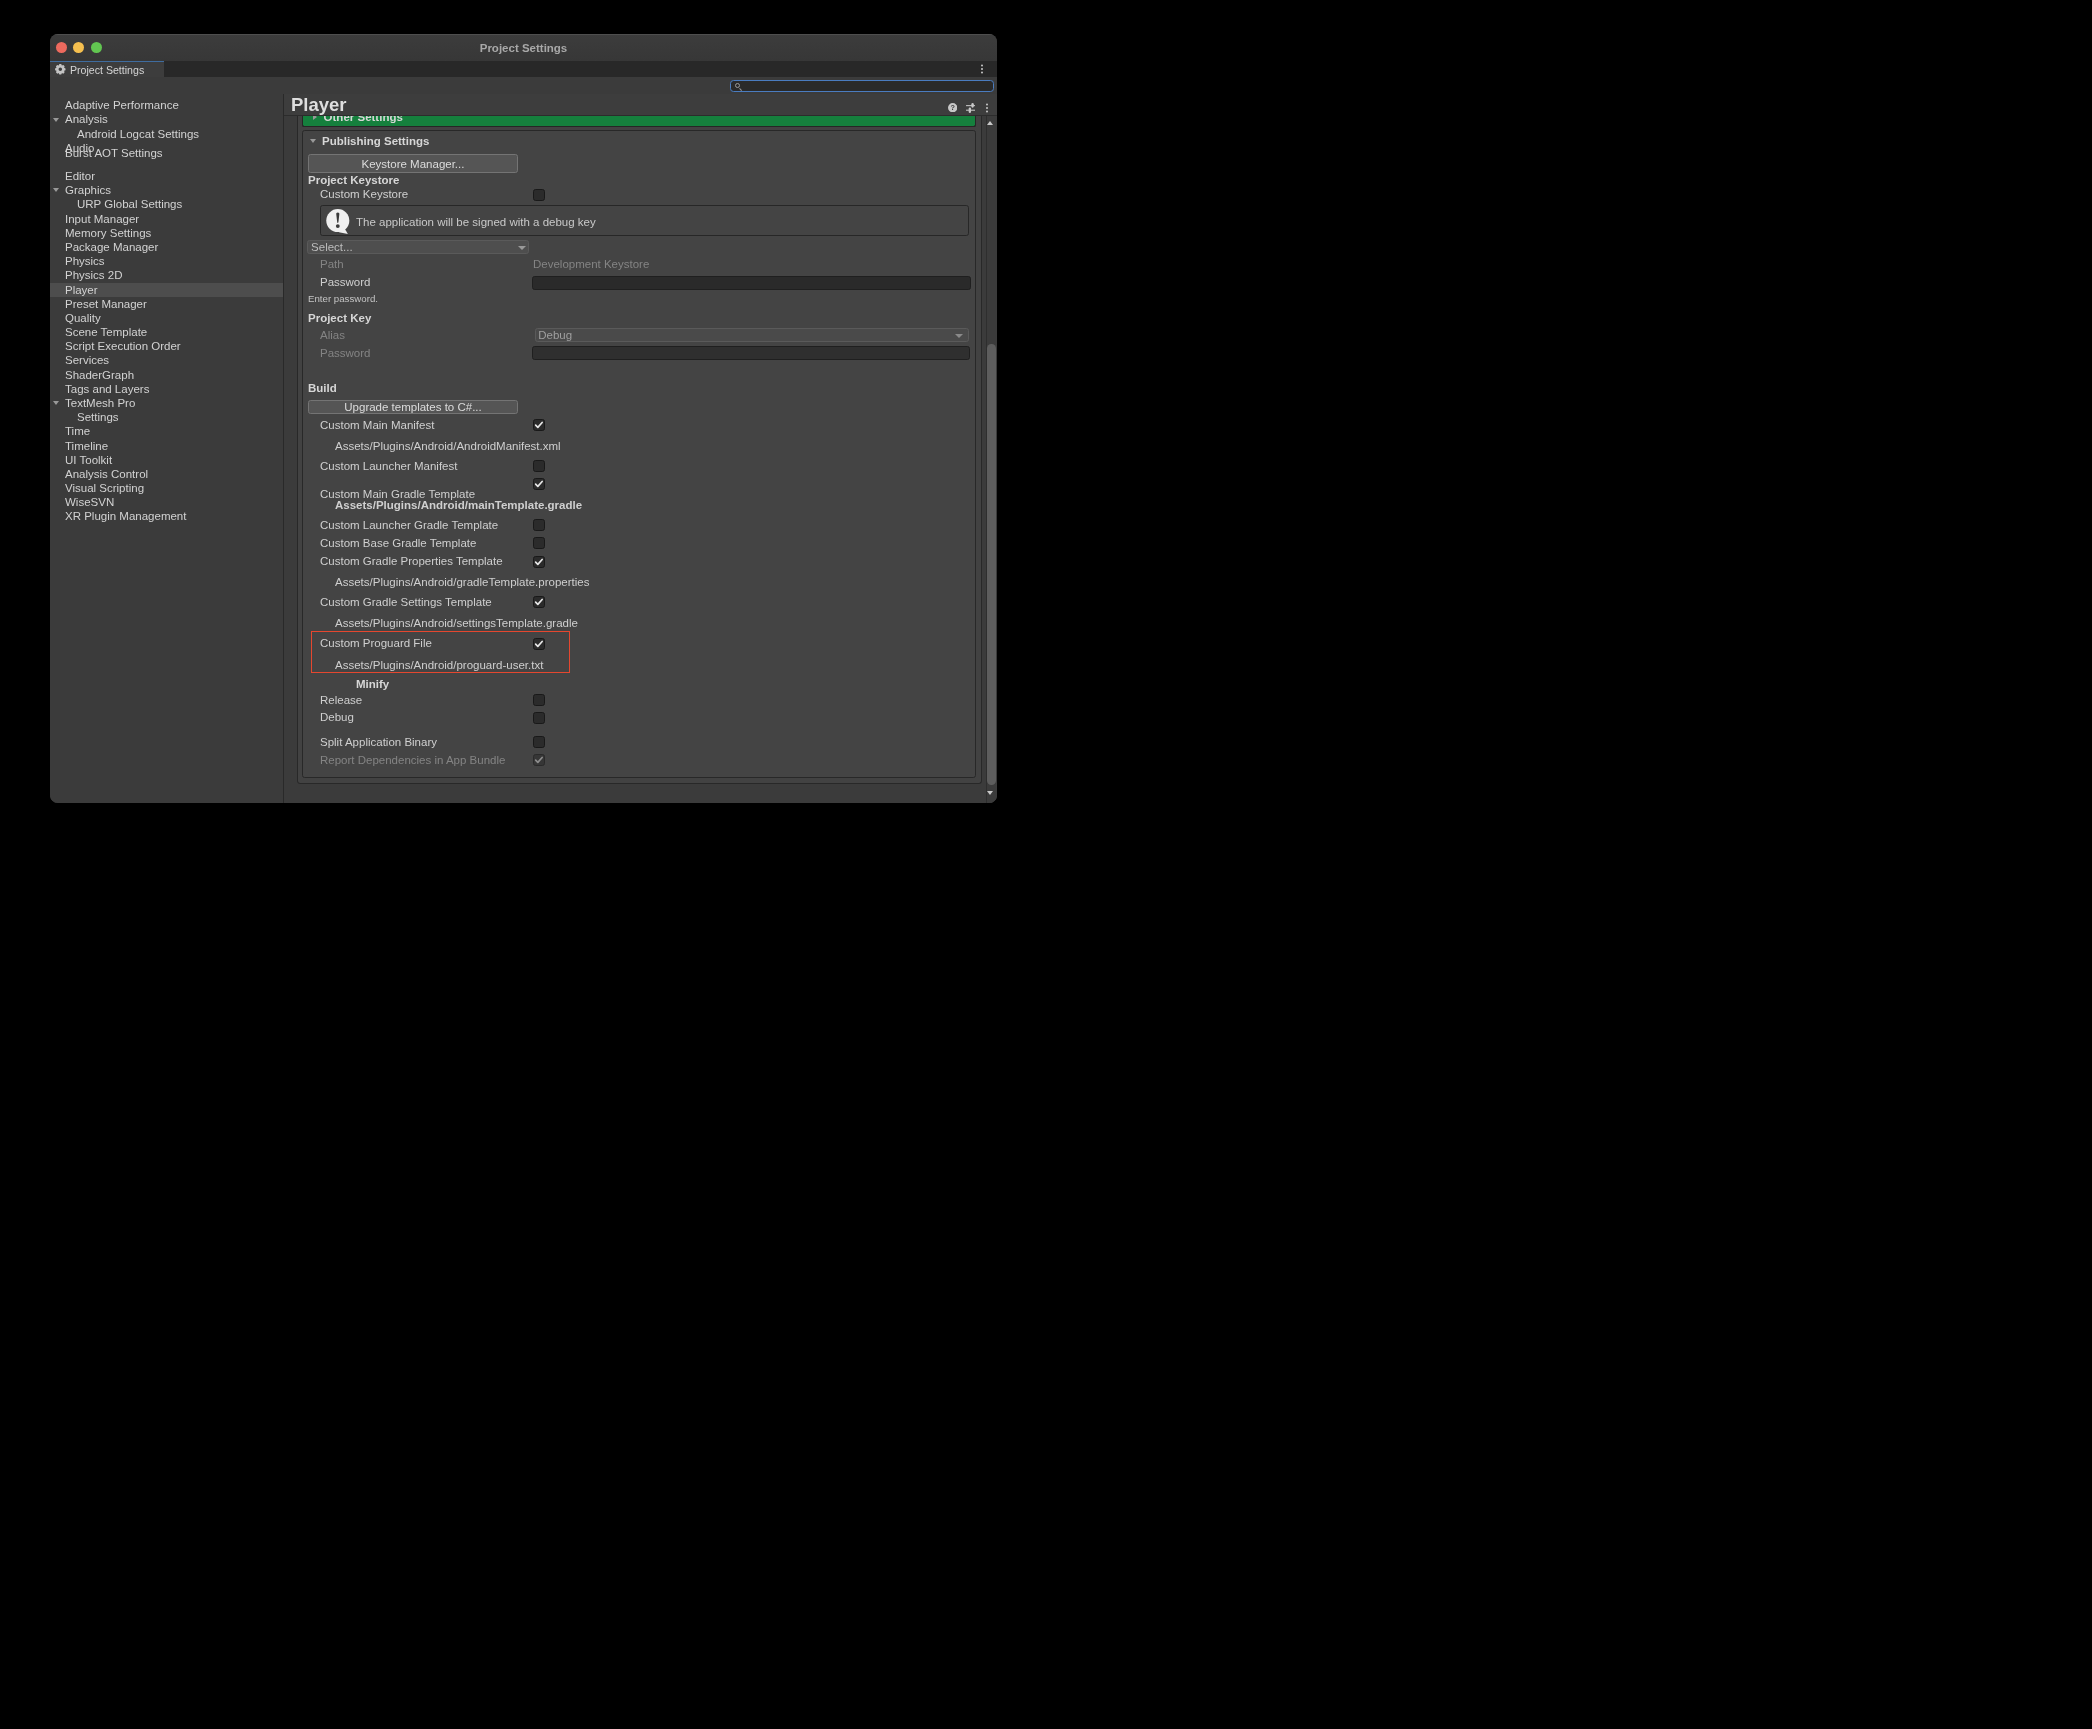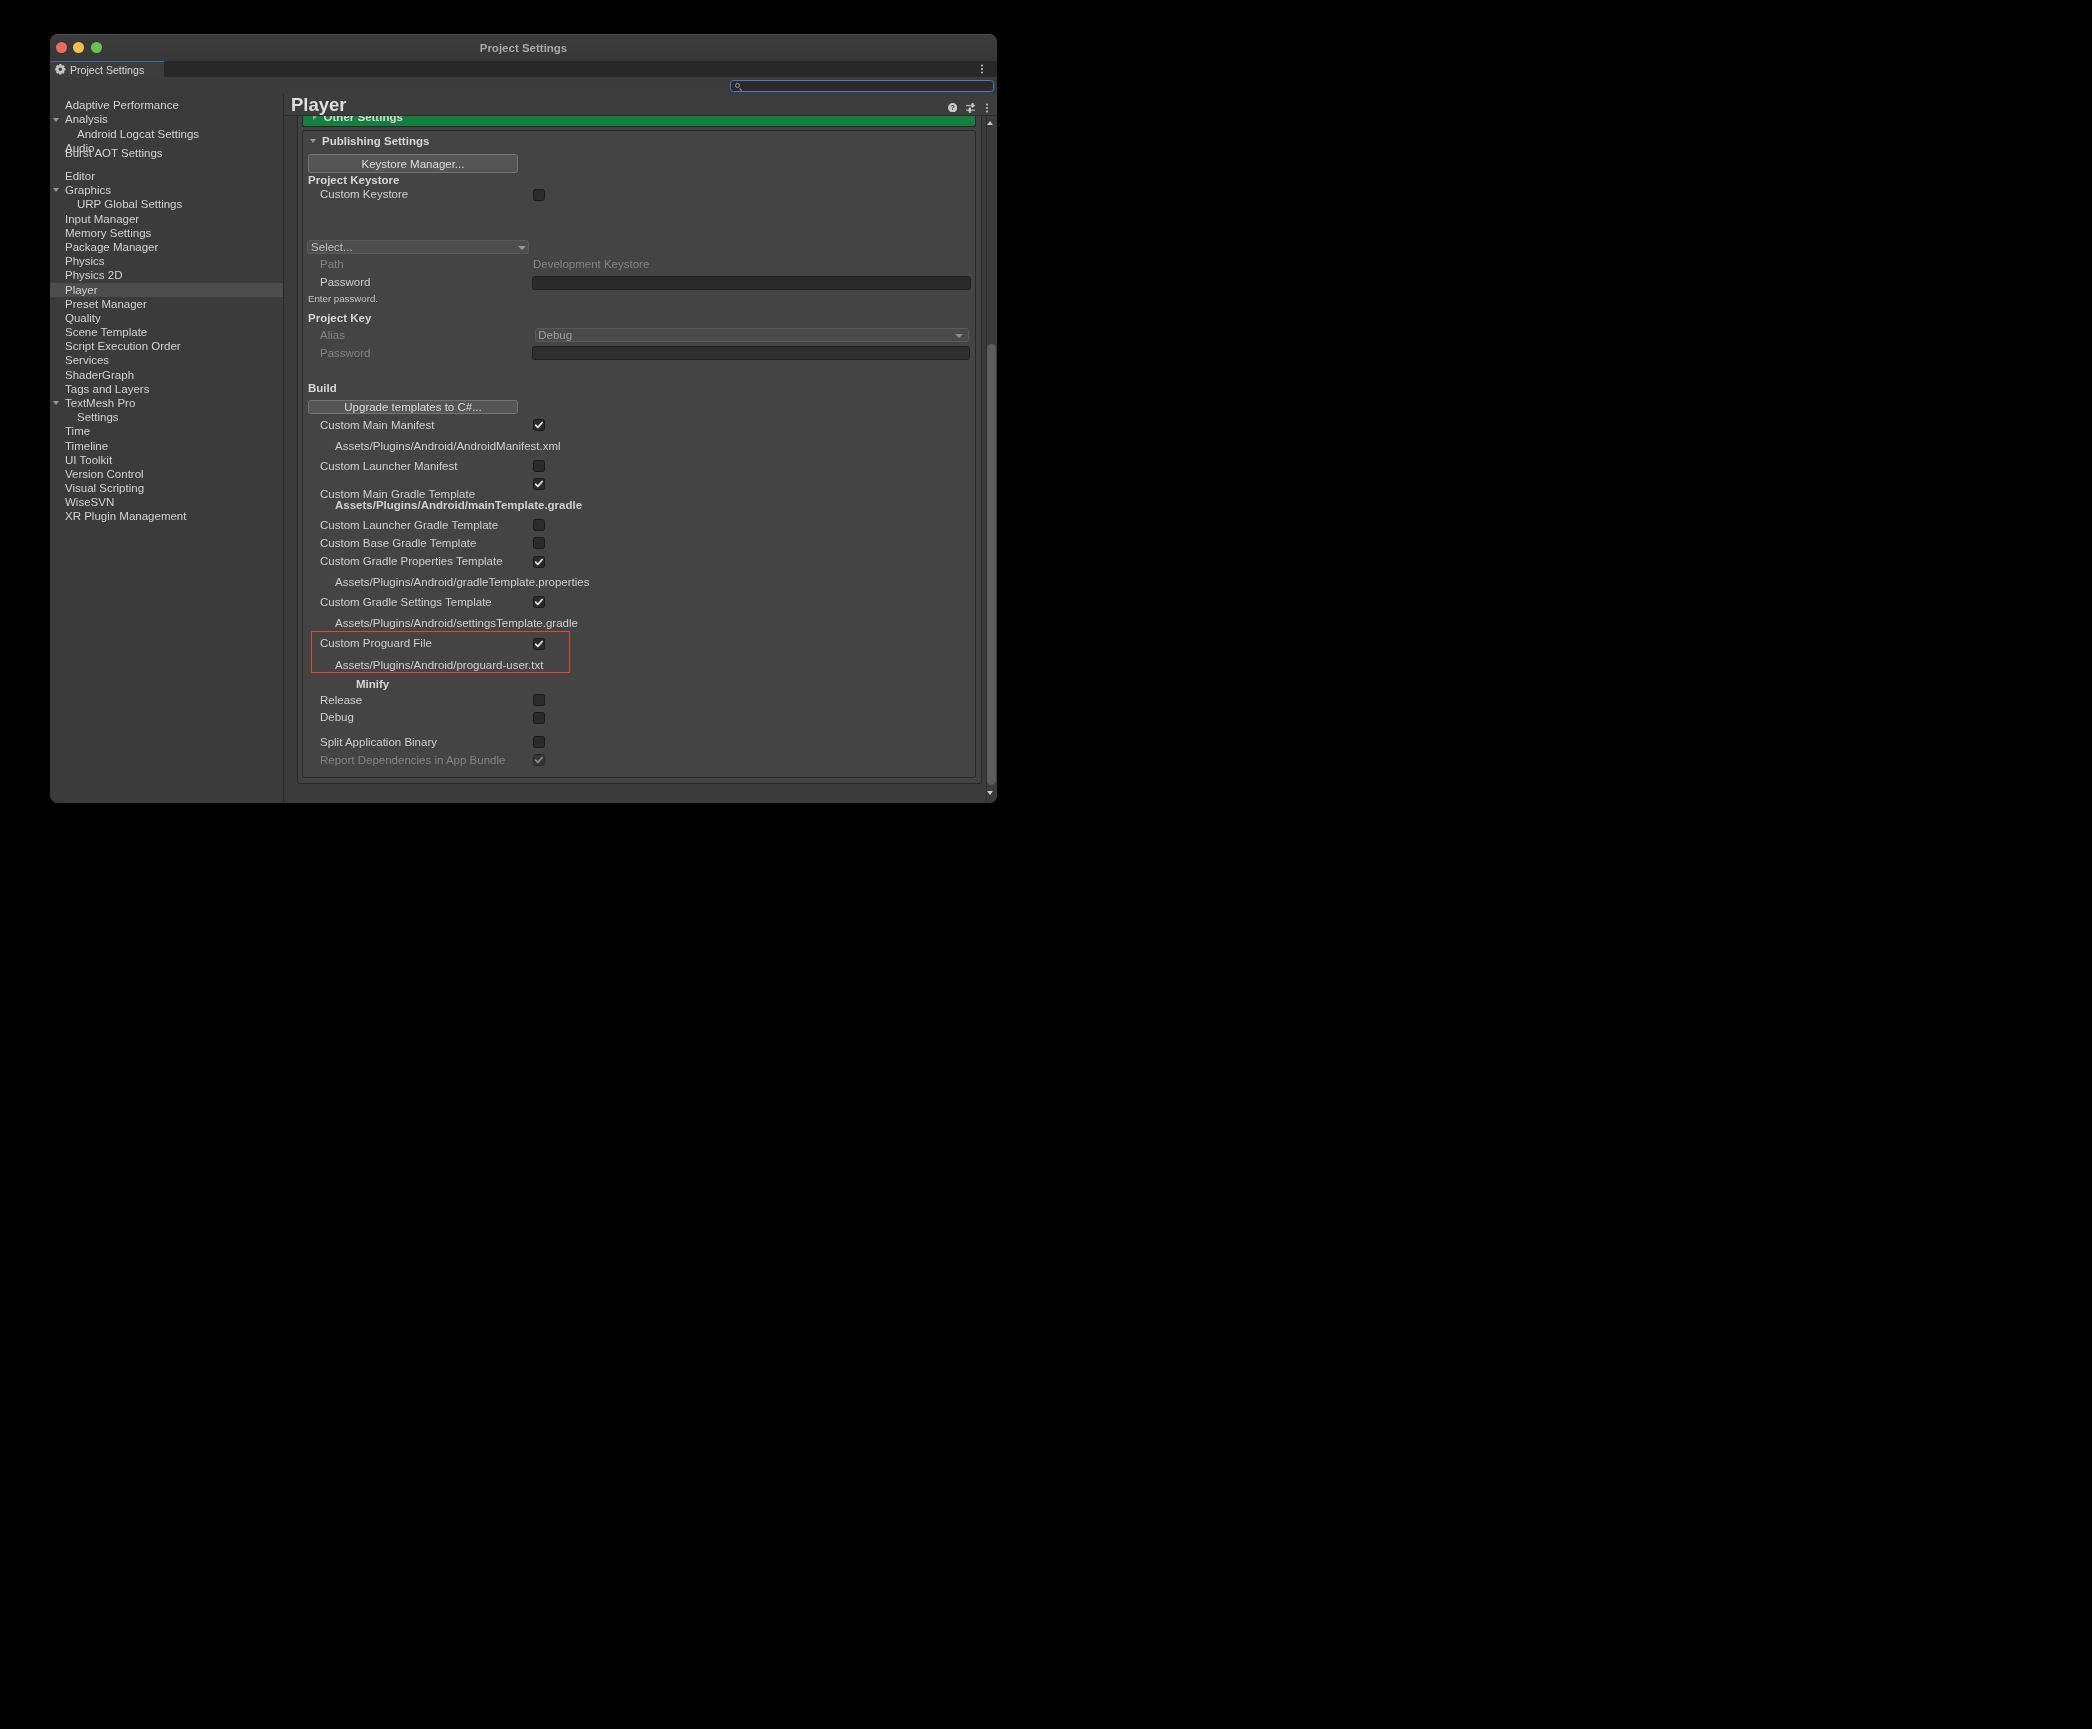--- a/index.html
+++ b/index.html
@@ -93,40 +93,49 @@
 <div class="srow" style="left:15px;top:245px;">Script Execution Order</div>
 <div class="srow" style="left:15px;top:259px;">Services</div>
 <div class="srow" style="left:15px;top:274px;">ShaderGraph</div>
 <div class="srow" style="left:15px;top:288px;">Tags and Layers</div>
 <div class="tri-d" style="left:3.4px;top:307px;"></div>
 <div class="srow" style="left:15px;top:302px;">TextMesh Pro</div>
 <div class="srow" style="left:27px;top:316px;">Settings</div>
 <div class="srow" style="left:15px;top:330px;">Time</div>
 <div class="srow" style="left:15px;top:345px;">Timeline</div>
 <div class="srow" style="left:15px;top:359px;">UI Toolkit</div>
-<div class="srow" style="left:15px;top:373px;">Version Control</div>
+<div class="srow" style="left:15px;top:373px;">Analysis Control</div>
 <div class="srow" style="left:15px;top:387px;">Visual Scripting</div>
 <div class="srow" style="left:15px;top:401px;">WiseSVN</div>
 <div class="srow" style="left:15px;top:415px;">XR Plugin Management</div>
 </div>
   <div id="divider"></div>
 
   <div id="main">
     <div id="outer"></div>
     <div id="obar">
       <div class="tri-r" style="left:10px;top:-2px;"></div>
       <div class="row b" style="left:21px;top:-5.6px;">Other Settings</div>
     </div>
     <div id="pbox"></div>
 <div class="tri-d" style="left:26px;top:45px;"></div>
 <div class="row b" style="left:38px;top:40px;">Publishing Settings</div>
 <div class="btn" style="left:24px;top:60px;width:210px;height:19px;line-height:18px;">Keystore Manager...</div>
 <div class="row b" style="left:24px;top:79px;">Project Keystore</div>
 <div class="row" style="left:36px;top:93px;">Custom Keystore</div>
 <div class="cb" style="left:249px;top:95px;"></div>
+<div class="abs" style="left:36px;top:111px;width:649px;height:31px;border:0.9px solid #272727;border-radius:2.6px;">
+<svg style="position:absolute;left:4.9px;top:3.4px;" width="25" height="28" viewBox="0 0 28 32">
+          <polygon fill="#f0f0f0" points="20.5,21.5 14.5,26.5 24.7,28.7"></polygon>
+          <circle cx="13.2" cy="13.2" r="13.2" fill="#f0f0f0"></circle>
+          <path d="M13.2 4 C14.6 4 15.05 4.8 14.95 6 L14 14.2 C13.9 15.2 13.6 15.9 13.2 15.9 C12.8 15.9 12.5 15.2 12.4 14.2 L11.45 6 C11.35 4.8 11.8 4 13.2 4 Z" fill="#3a3a3a"></path>
+          <circle cx="13.2" cy="19.5" r="2.2" fill="#3a3a3a"></circle>
+        </svg>
+<div class="row" style="left:35px;top:8.7px;color:#c9c9c9;">The application will be signed with a debug key</div>
+</div>
 <div class="dd" style="left:23px;top:146px;width:222px;height:13.7px;line-height:12.8px;"><span style="margin-left:3.1px;color:#bdbdbd;">Select...</span><div class="dda" style="left:210px;top:4.6px;border-top-color:#999;"></div></div>
 <div class="row dim" style="left:36px;top:163px;">Path</div>
 <div class="row dim" style="left:249px;top:163px;">Development Keystore</div>
 <div class="row" style="left:36px;top:181px;">Password</div>
 <div class="inp" style="left:248px;top:182px;width:439px;height:13.8px;"></div>
 <div class="row" style="left:24px;top:198px;font-size:9.7px;color:#c4c4c4;">Enter password.</div>
 <div class="row b" style="left:24px;top:217px;">Project Key</div>
 <div class="row dim" style="left:36px;top:234px;">Alias</div>
 <div class="dd" style="left:251px;top:234px;width:434px;height:14px;line-height:13.2px;background:#4a4a4a;"><span style="margin-left:2.2px;color:#9f9f9f;">Debug</span><div class="dda" style="left:419px;top:4.8px;border-top-color:#8a8a8a;"></div></div>
 <div class="row dim" style="left:36px;top:252px;">Password</div>

